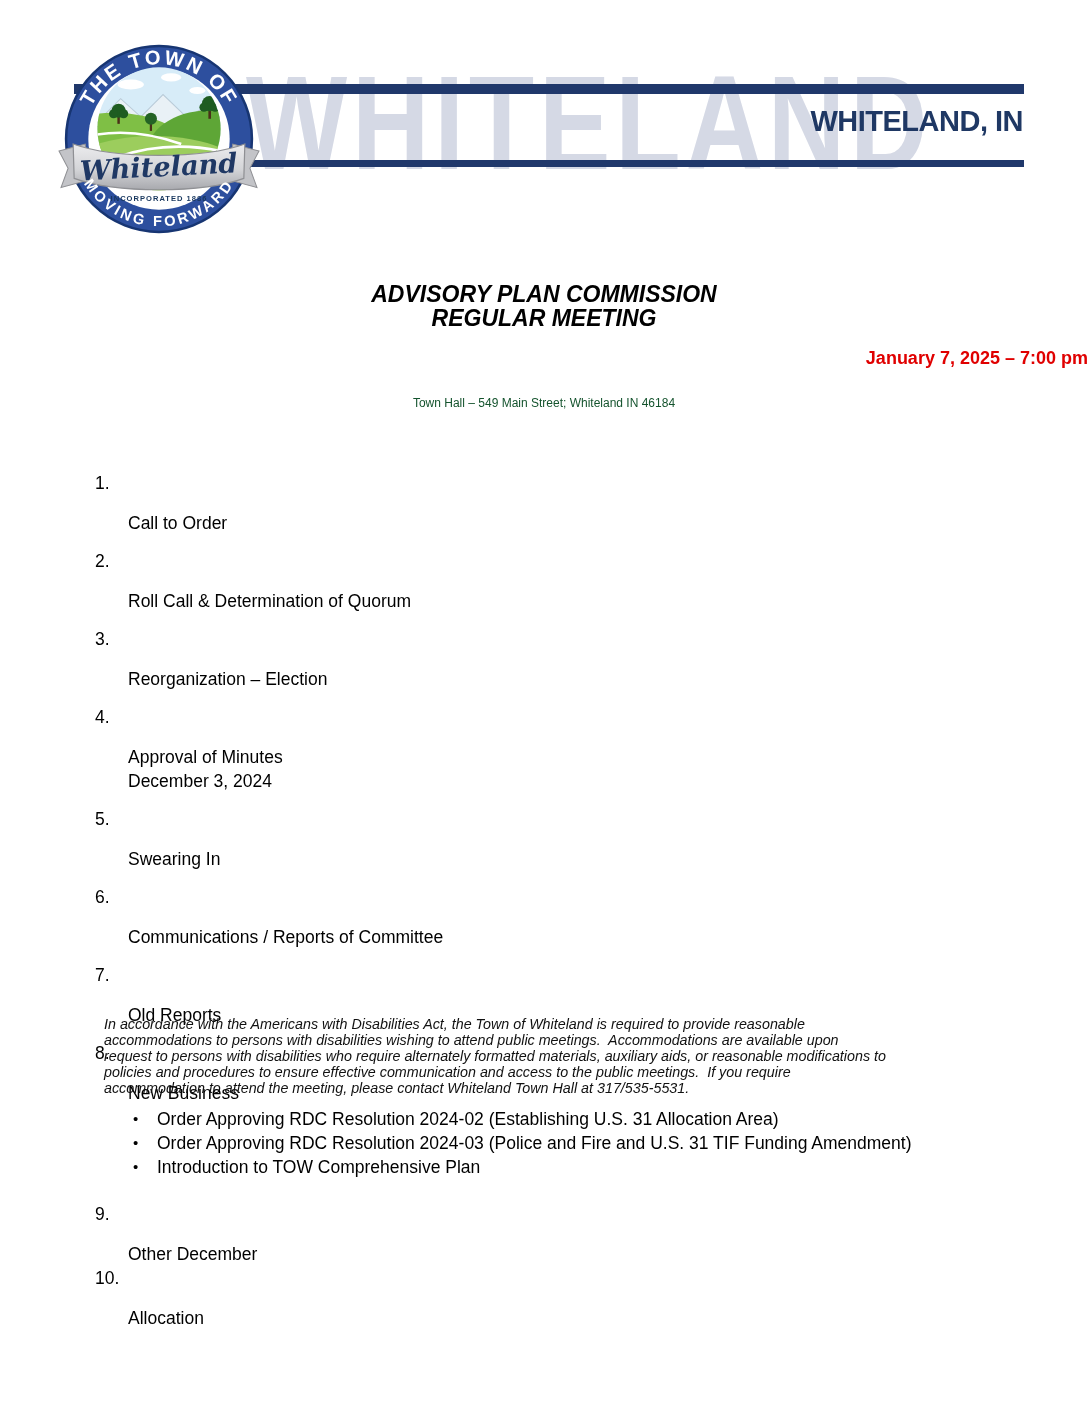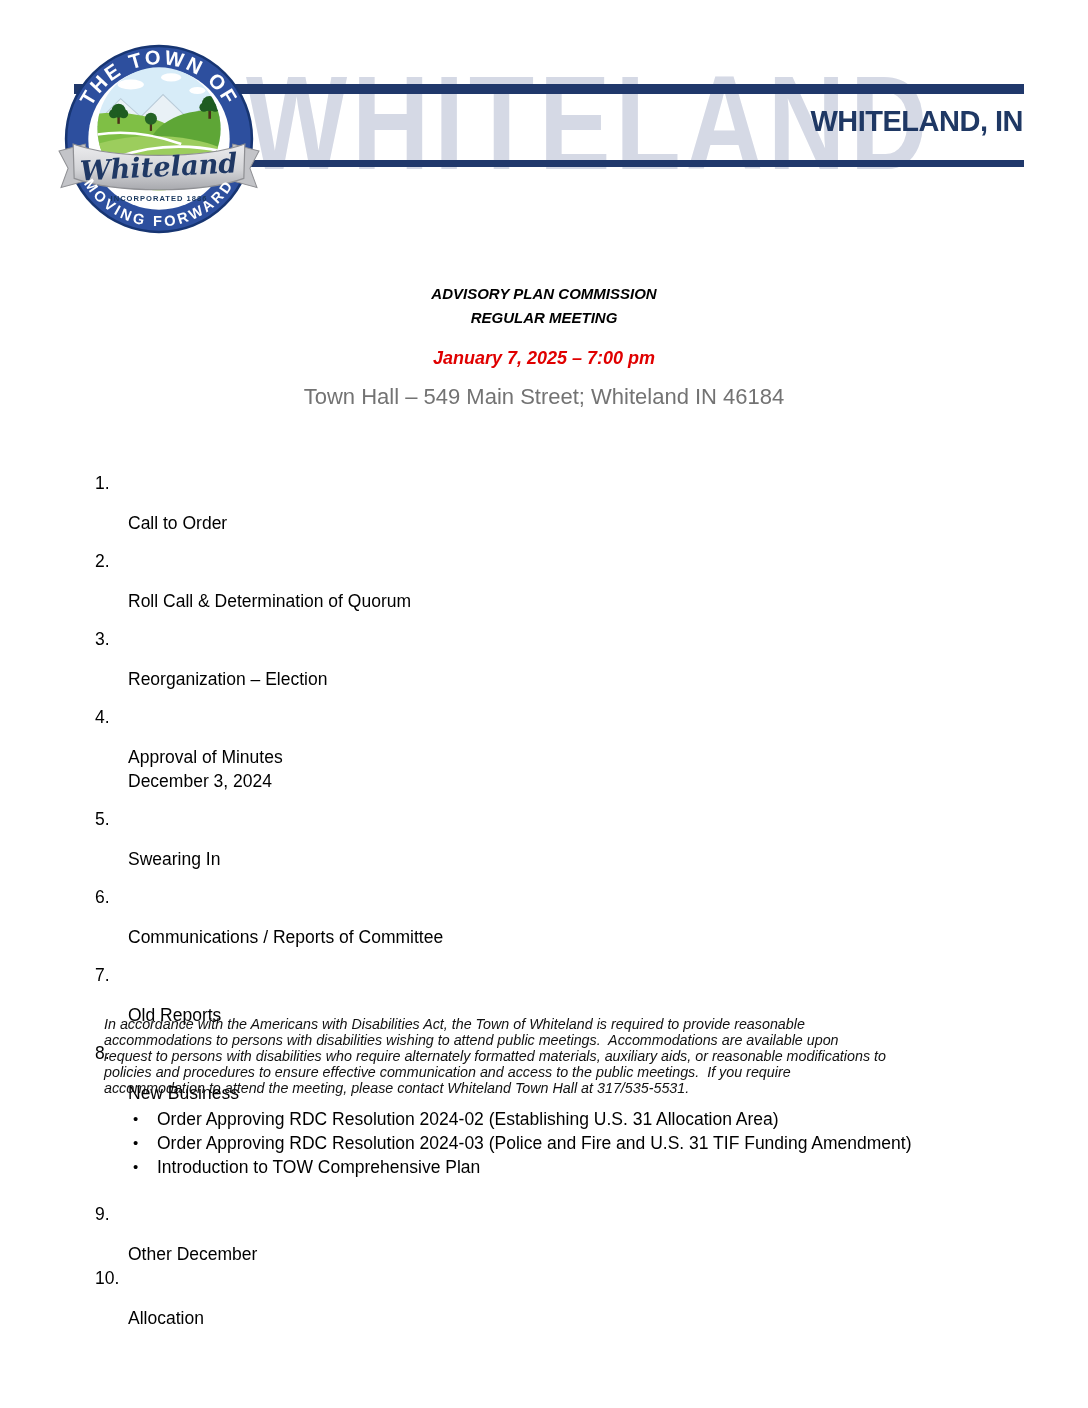--- a/index.html
+++ b/index.html
@@ -27,23 +27,23 @@
   .contact-line {
     position:absolute; right:65px; top:134px; z-index:3;
     font-weight:bold; font-size:17px; letter-spacing:-0.3px; color:#1f3864;
     white-space:pre;
   }
   .logo-wrap { position:absolute; left:58px; top:44px; width:202px; height:192px; z-index:5; }
   .logo-wrap svg { overflow:visible; }
 
   
   .title-block { position:absolute; left:0; top:282px; width:1088px; text-align:center; z-index:4; }
-  .title-line { font-size:15px; font-weight:bold; font-style:italic; line-height:24px; color:#000; }
-  .date-line  { margin-top:16px; font-size:18px; font-weight:bold; font-style:italic; line-height:24px; color:#e00000; }
-  .loc-line   { margin-top:15px; font-size:22px; line-height:24px; color:#737373; }
+  .title-line { font-size:23px; font-weight:bold; font-style:italic; line-height:24px; color:#000; }
+  .date-line  { margin-top:16px; font-size:18px; font-weight:bold; line-height:24px; color:#e00000;text-align:right; }
+  .loc-line   { margin-top:21px; font-size:12px; line-height:24px; color:#14532d; }
 
   
   .agenda { position:absolute; left:95px; top:471px; width:850px; font-size:17.5px; line-height:24px; }
   .a-row  { display:flex; margin-bottom:14px; }
   .a-row.tight { margin-bottom:0; }
   .a-row.after-gap { margin-bottom:23px; }
   .a-num  { flex:none; width:33px; }
   .a-body { flex:1;margin-top:40px; }
   .a-sub  { }
   .bullets { margin-top:2px; }

